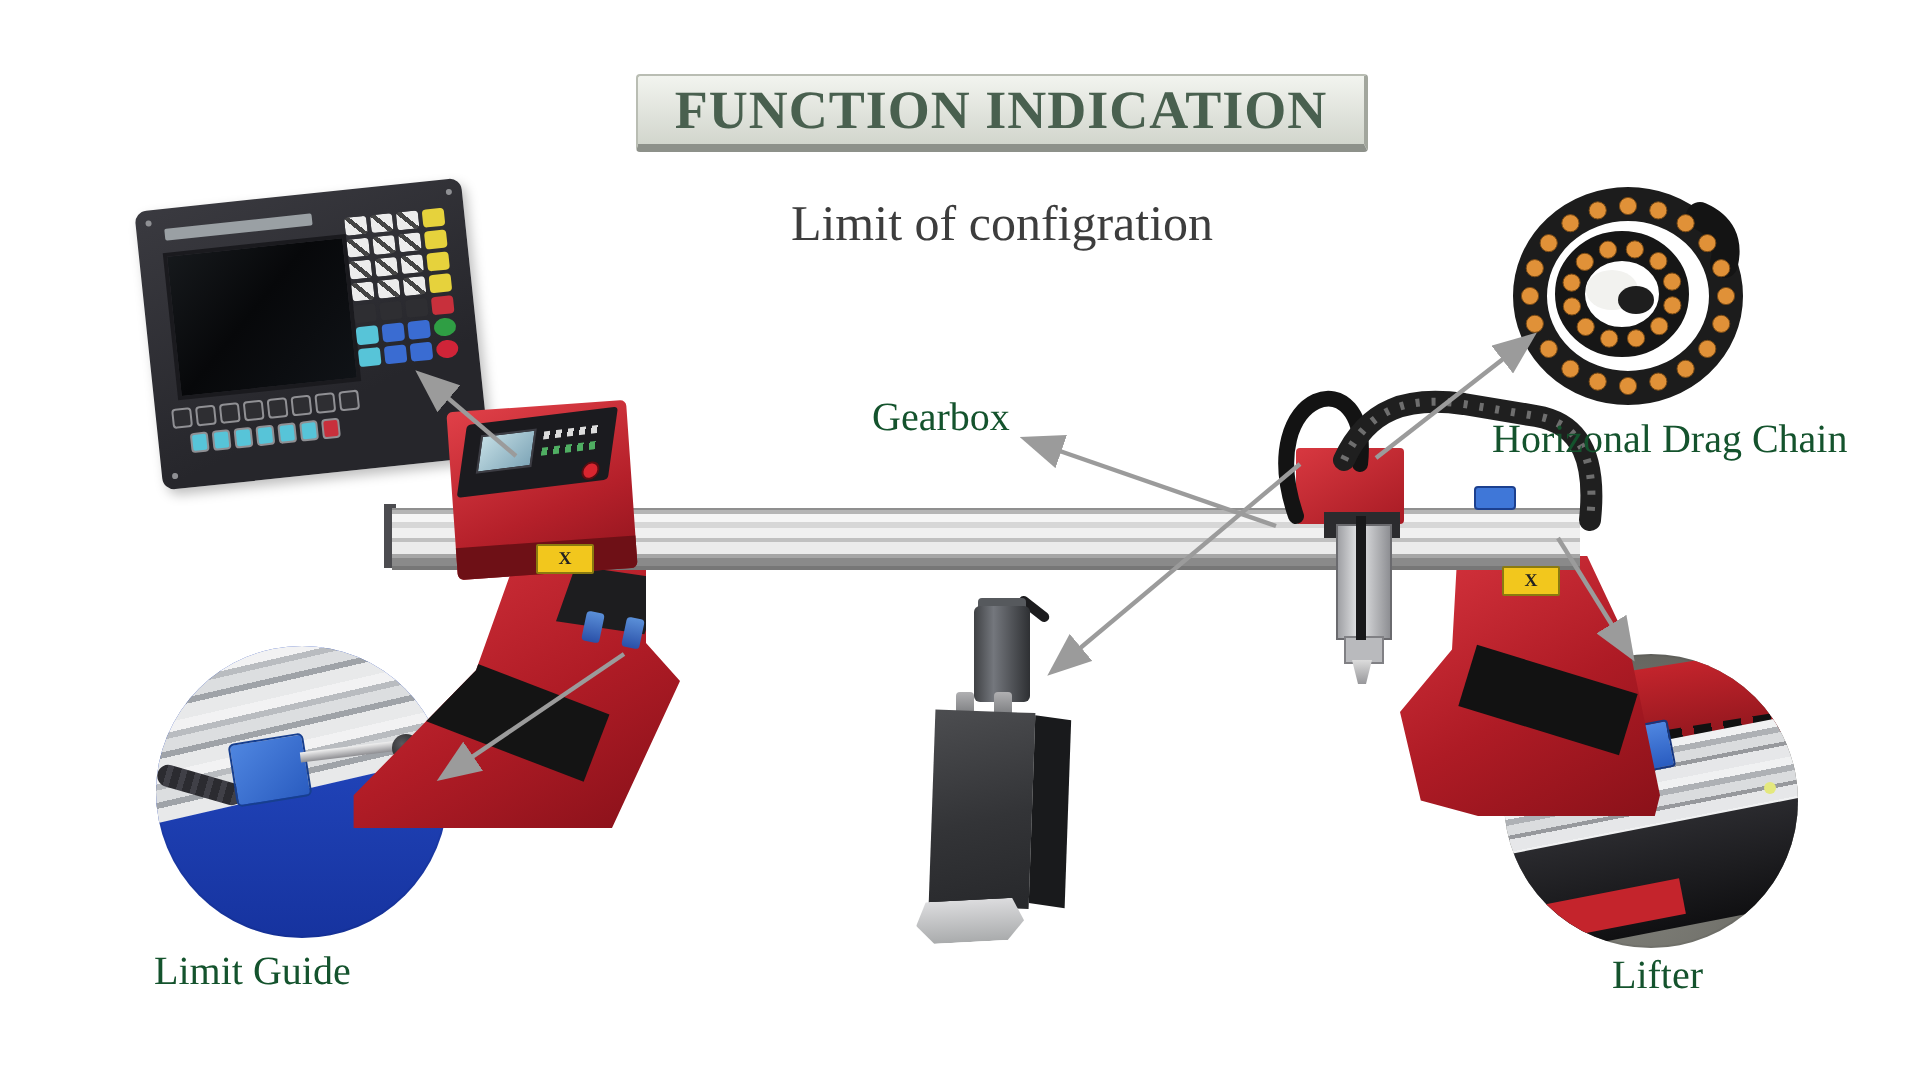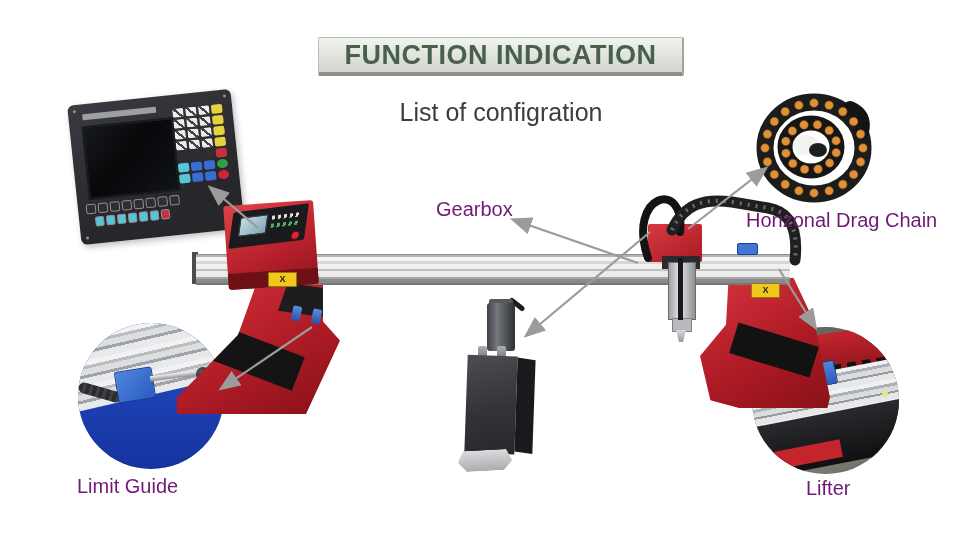--- a/index.html
+++ b/index.html
@@ -1,31 +1,31 @@
 <!DOCTYPE html>
 <html><head>
 <meta charset="utf-8">
 <style>
   html,body{margin:0;padding:0;background:#ffffff;}
   .canvas{position:relative;width:960px;height:537px;background:#ffffff;overflow:hidden;
-          font-family:Liberation Sans, sans-serif;}
+          font-family:Liberation Serif, serif;}
   .abs{position:absolute;}
 
   
   .title-box{left:318px;top:37px;width:363px;height:34px;
     background:linear-gradient(180deg,#f2f4ef 0%,#e0e3dc 55%,#d2d6cd 100%);
     border:1px solid #b9bdb3;border-bottom:4px solid #8d918a;border-right:2px solid #a2a69d;
     border-radius:2px;text-align:center;line-height:34px;
     font-size:27px;font-weight:bold;letter-spacing:.5px;color:#49604f;z-index:7;}
   
   .subtitle{left:300px;top:97px;width:402px;text-align:center;color:#3d3d3d;
     font-size:25px;line-height:31px;z-index:7;}
 
   
-  .lbl{color:#701a75;font-size:20px;white-space:nowrap;z-index:8;text-align:center;}
+  .lbl{color:#14532d;font-size:20px;white-space:nowrap;z-index:8;text-align:center;}
   .lbl-controller{left:71px;top:239px;font-size:19px;}
   .lbl-gearbox{left:436px;top:198px;}
   .lbl-dragchain{left:746px;top:209px;}
   .lbl-limit{left:77px;top:475px;}
   .lbl-lifter{left:366px;top:473px;}
   .lbl-guide{left:806px;top:477px;}
 
   
   .arrows{left:0;top:0;z-index:6;pointer-events:none;}
 
@@ -160,21 +160,21 @@
     <line x1="688" y1="229" x2="765" y2="169" stroke="#9b9b9b" stroke-width="2.2" marker-end="url(#ah)"></line>
     <line x1="312" y1="327" x2="222" y2="388" stroke="#9b9b9b" stroke-width="2.2" marker-end="url(#ah)"></line>
     <line x1="650" y1="232" x2="527" y2="335" stroke="#9b9b9b" stroke-width="2.2" marker-end="url(#ah)"></line>
     <line x1="779" y1="269" x2="815" y2="327" stroke="#9b9b9b" stroke-width="2.2" marker-end="url(#ah)"></line>
   </svg>
 
   <div class="abs title-box">
     <span>FUNCTION INDICATION</span>
   </div>
   <div class="abs subtitle">
-    <div>List of configration</div>
+    <div>Limit of configration</div>
   </div>
 
   <div class="abs controller">
     <div class="abs ctl-strip"></div>
     <div class="abs ctl-screen"></div>
     <div class="abs ctl-keypad">
         <div class="ctl-krow">
           <span style="width: 11px; height: 9px; margin-right: 2px; border-radius: 2px; background: linear-gradient(45deg, transparent 42%, rgb(68, 68, 68) 42%, rgb(68, 68, 68) 58%, transparent 58%) rgb(236, 236, 236);"></span>
           <span style="width: 11px; height: 9px; margin-right: 2px; border-radius: 2px; background: linear-gradient(45deg, transparent 42%, rgb(68, 68, 68) 42%, rgb(68, 68, 68) 58%, transparent 58%) rgb(236, 236, 236);"></span>
           <span style="width: 11px; height: 9px; margin-right: 2px; border-radius: 2px; background: linear-gradient(45deg, transparent 42%, rgb(68, 68, 68) 42%, rgb(68, 68, 68) 58%, transparent 58%) rgb(236, 236, 236);"></span>

